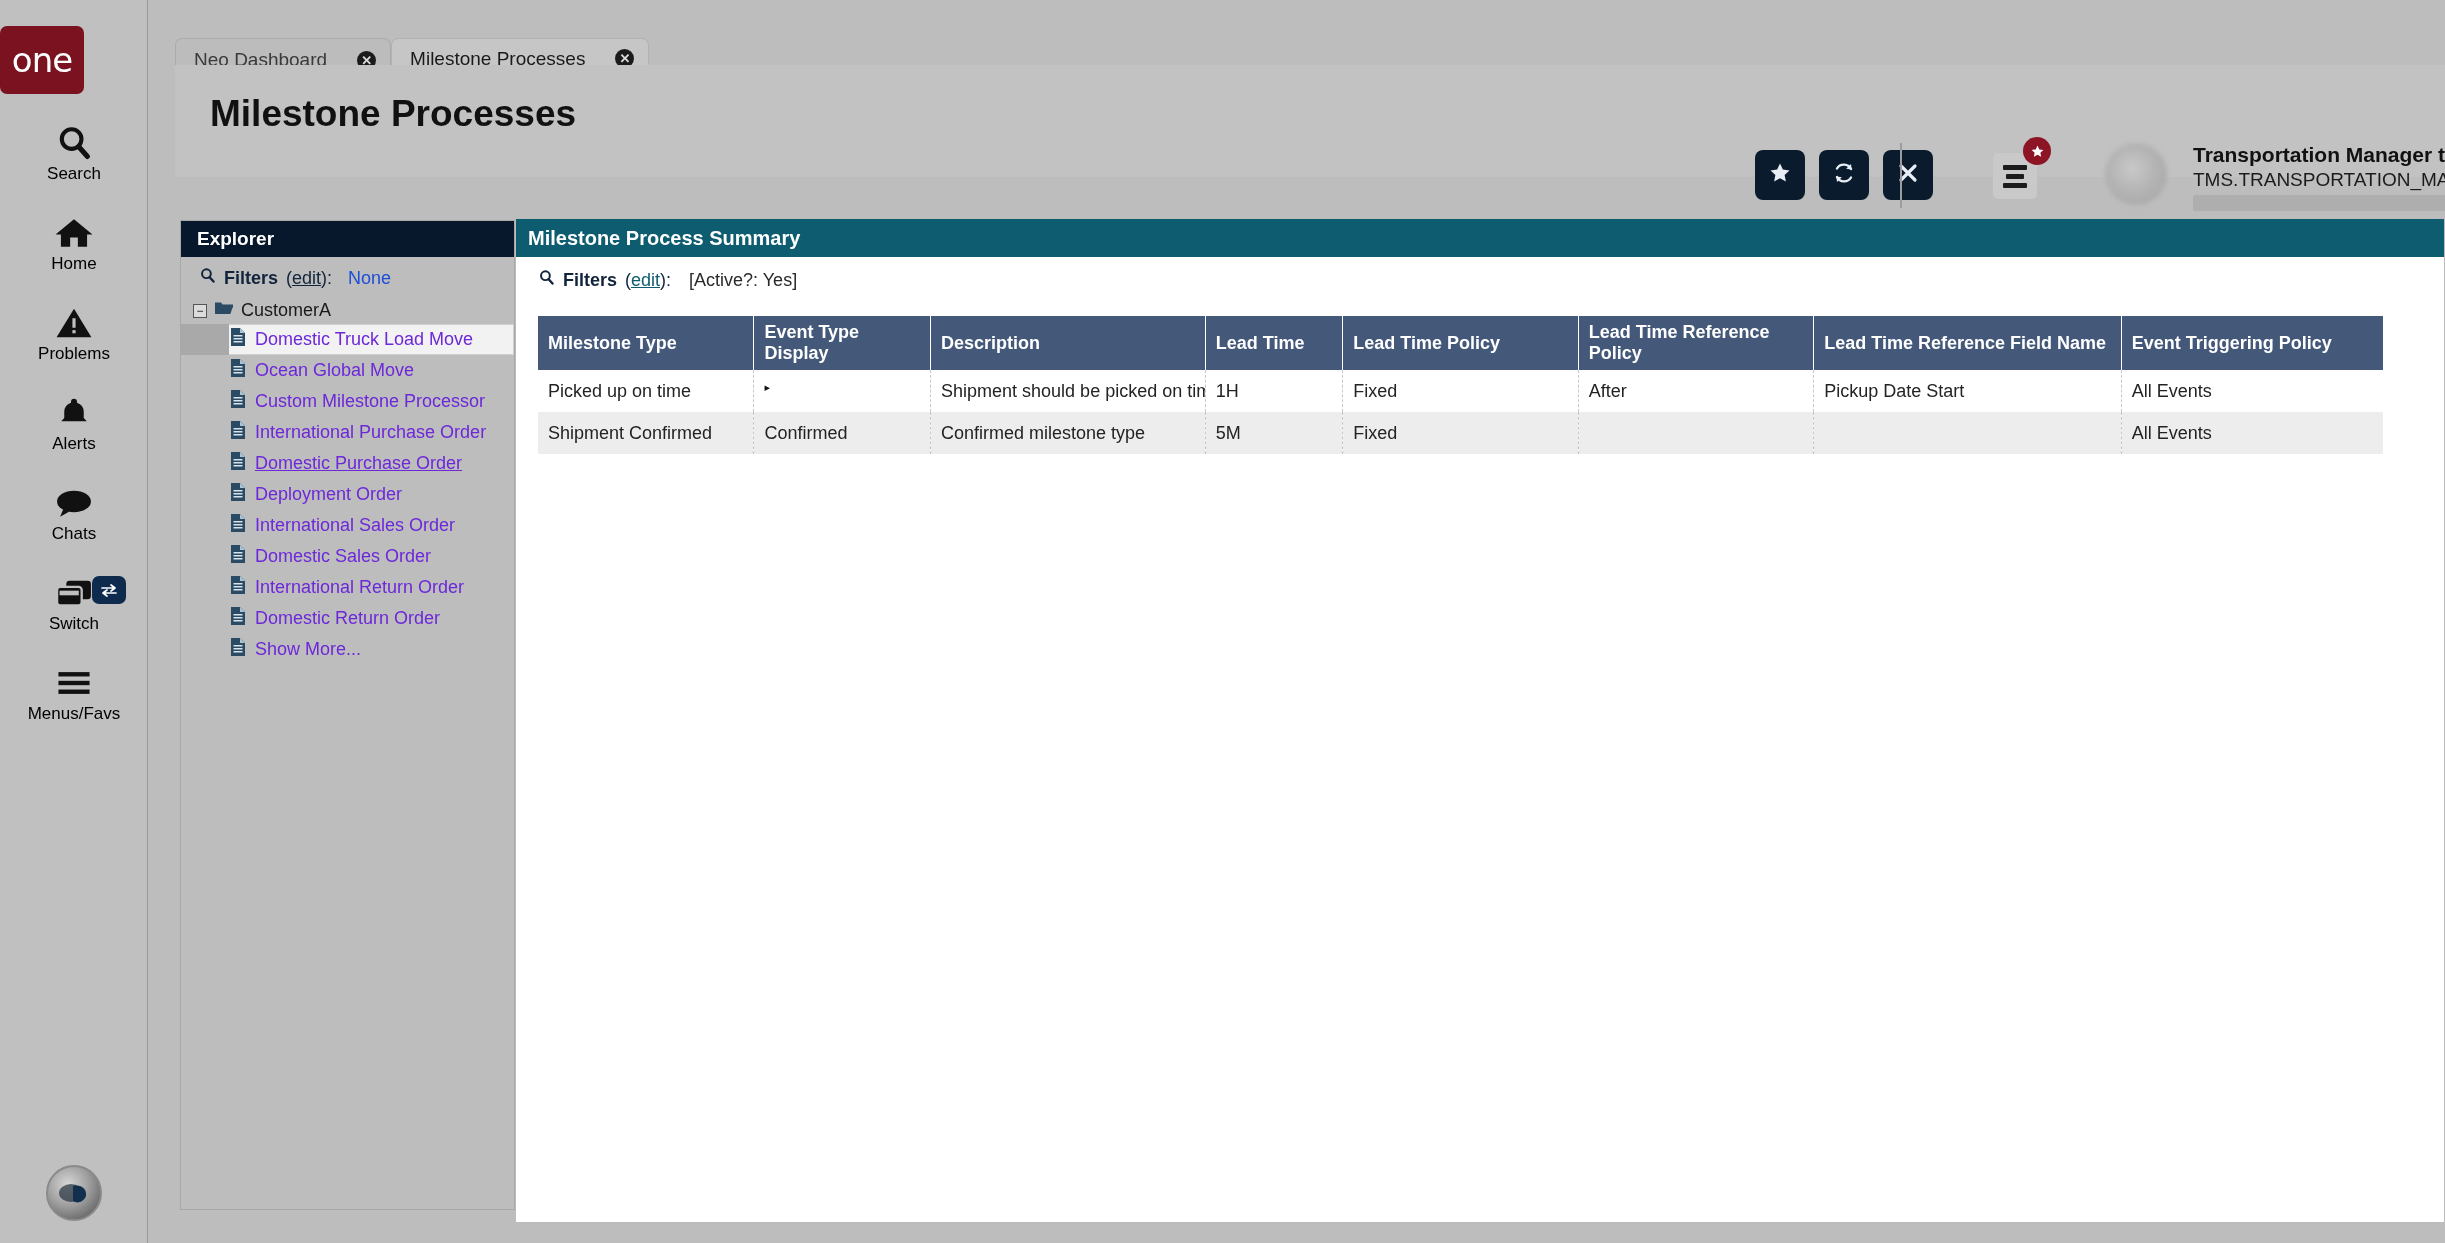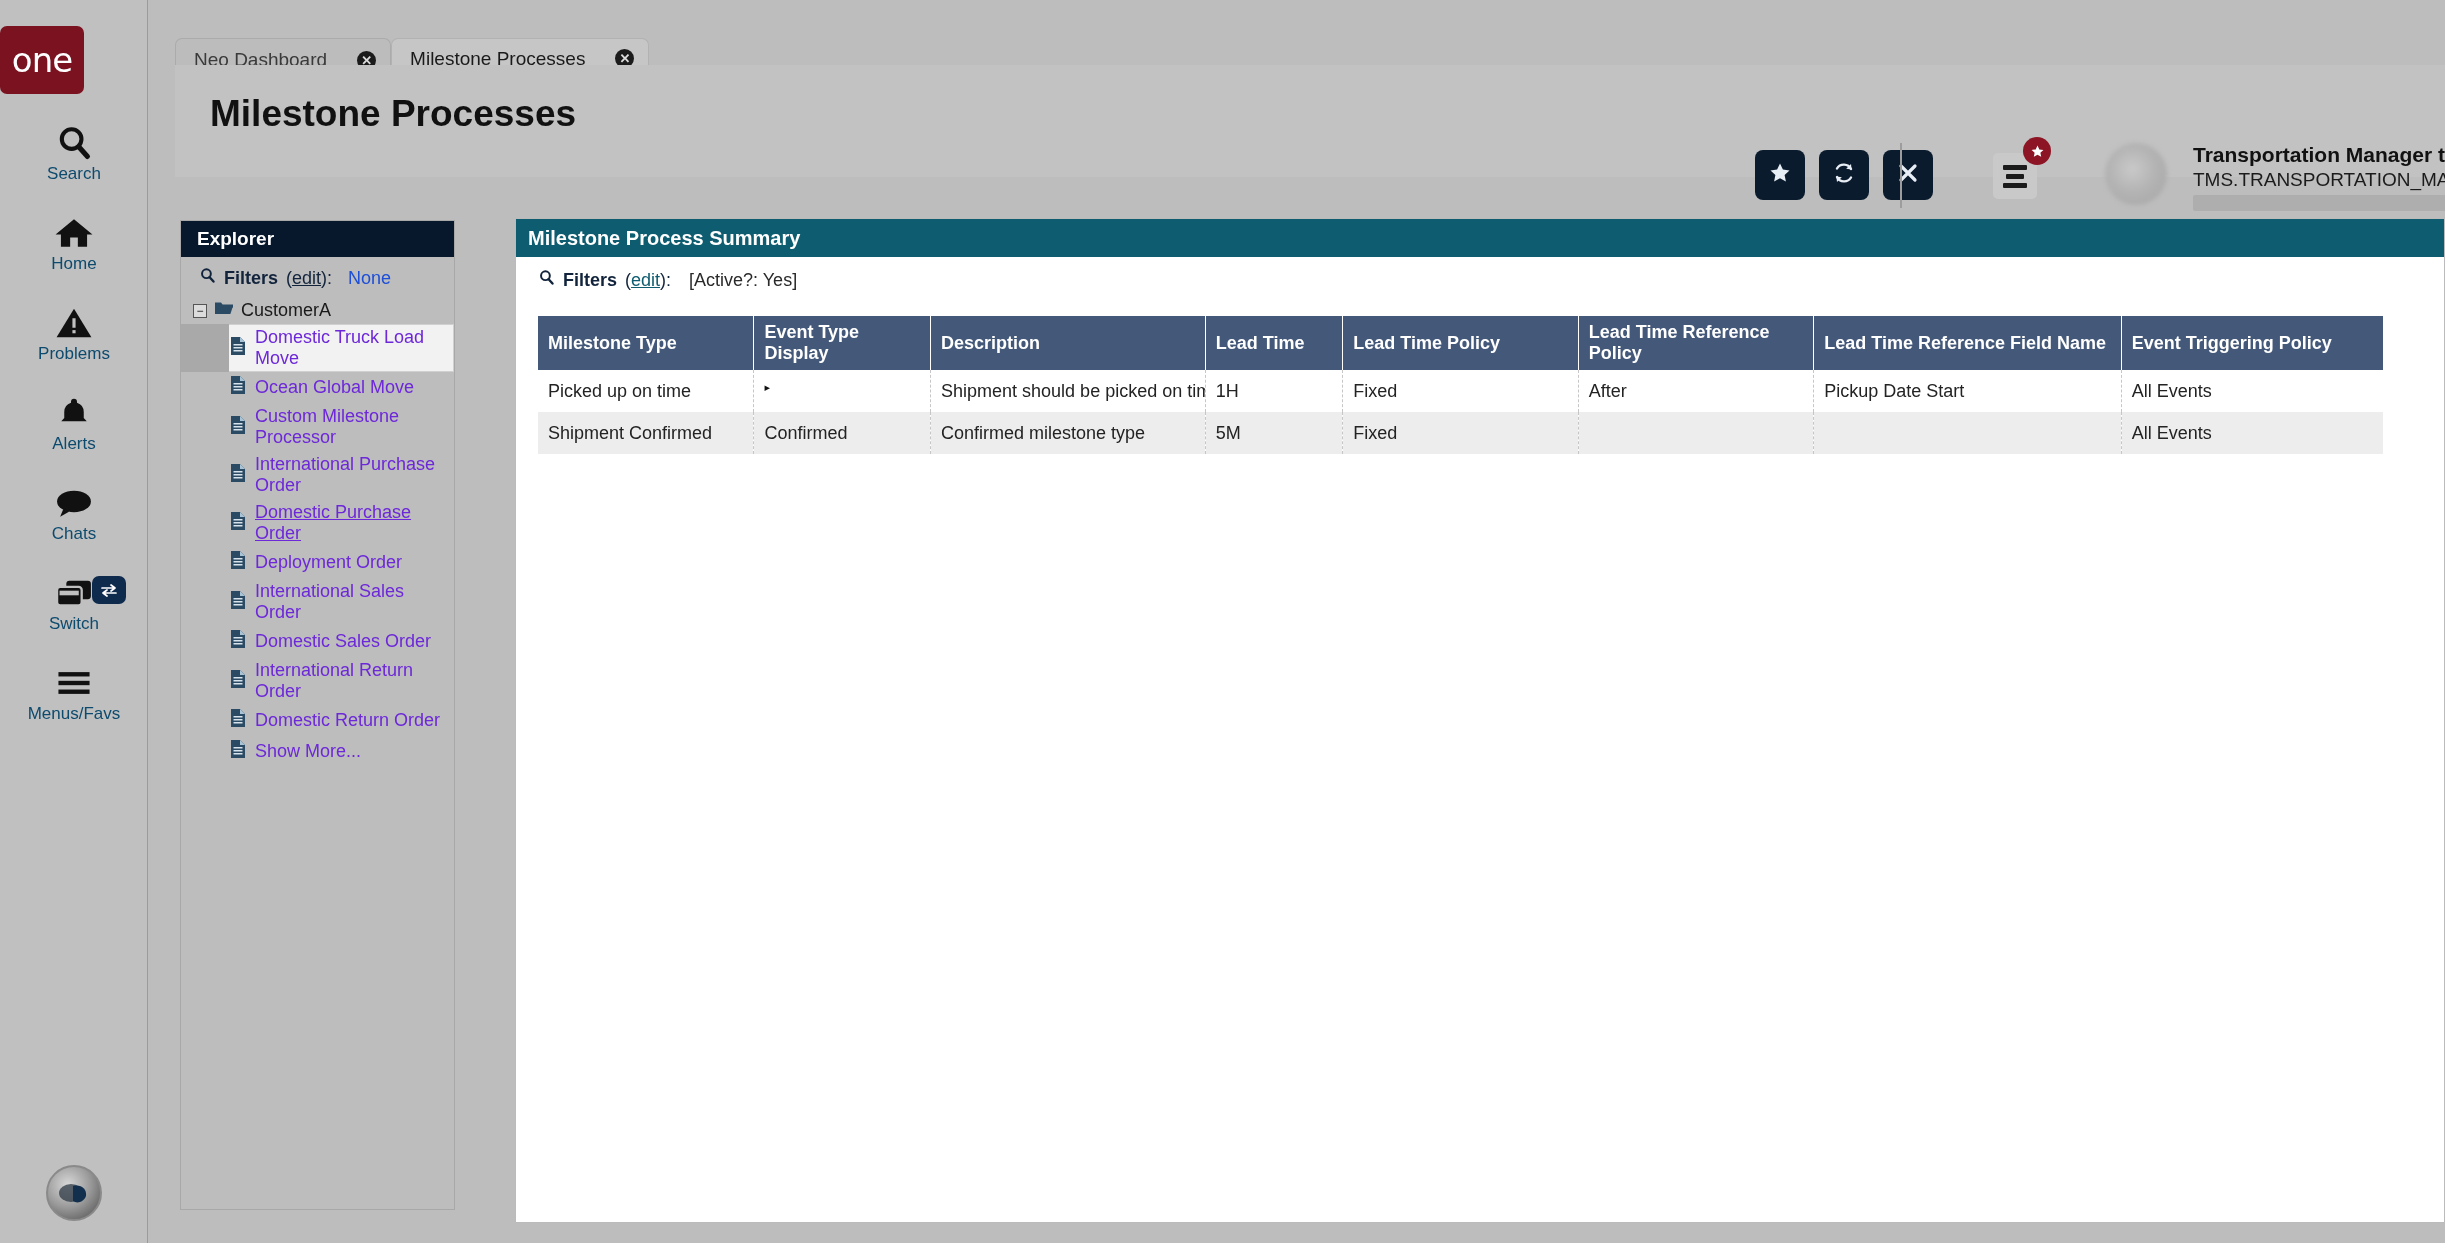--- a/index.html
+++ b/index.html
@@ -28,21 +28,21 @@
     font-family: "DejaVu Sans", sans-serif;
   }
   .rail-item {
     margin-top: 30px;
     width: 148px;
     display: flex; flex-direction: column; align-items: center;
     cursor: pointer; position: relative;
   }
   .rail-icon { height: 38px; display:flex; align-items:center; justify-content:center; }
   .rail-label {
-    font-size: 17px; color: #0c4a6e; margin-top: 2px;
+    font-size: 17px; color: #000000; margin-top: 2px;
     font-family: "Liberation Sans", sans-serif;
   }
   #switch-badge {
     position: absolute; right: 22px; top: 2px;
     width: 34px; height: 28px; border-radius: 7px;
     background: #0e2a4d; display: flex; align-items: center; justify-content: center;
   }
   #rail-avatar {
     position: absolute; bottom: 22px; left: 50%; transform: translateX(-50%);
     width: 56px; height: 56px; border-radius: 50%;
@@ -106,21 +106,21 @@
     filter: blur(2px);
   }
   #user-block { position:absolute; left:2018px; top:78px; }
   #user-name { font-size:21px; font-weight:bold; color:#111; white-space:nowrap; }
   #user-role { font-size:19px; color:#1b1b1b; white-space:nowrap; margin-top:2px; }
   #user-blur { margin-top:4px; width:295px; height:16px; background:#aeaeae; border-radius:2px; }
 
   
   #explorer {
     position: absolute; left: 180px; top: 220px;
-    width: 275px; height: 990px;
+    width: 335px; height: 990px;
     background: #bdbdbd; border: 1px solid #a8a8a8;
   }
   #explorer-header {
     height: 36px; background: #07182d; color: #ffffff;
     display: flex; align-items: center; padding-left: 16px;
     font-size: 19px; font-weight: bold;
     font-family: "Liberation Sans", sans-serif;
   }
   #explorer-filters {
     display:flex; align-items:center; gap:8px;

